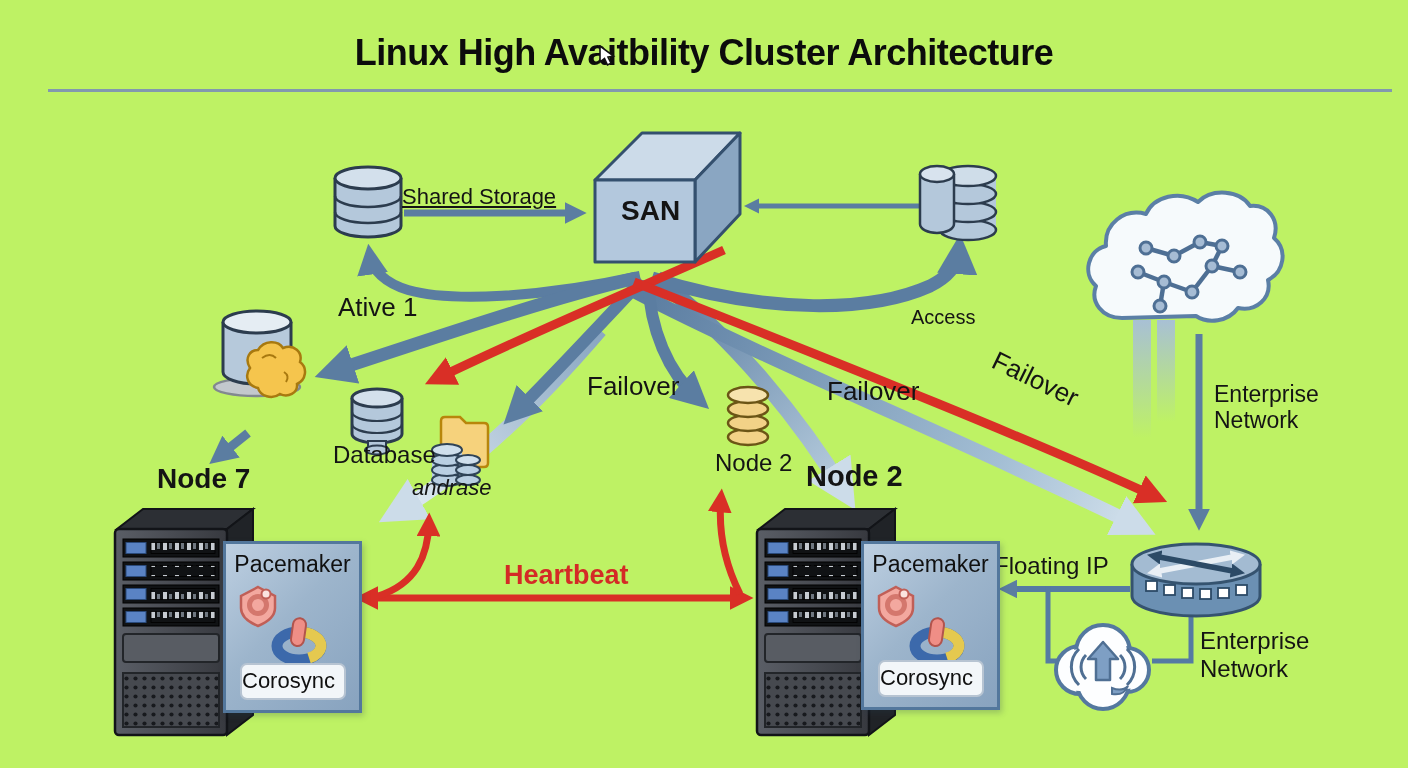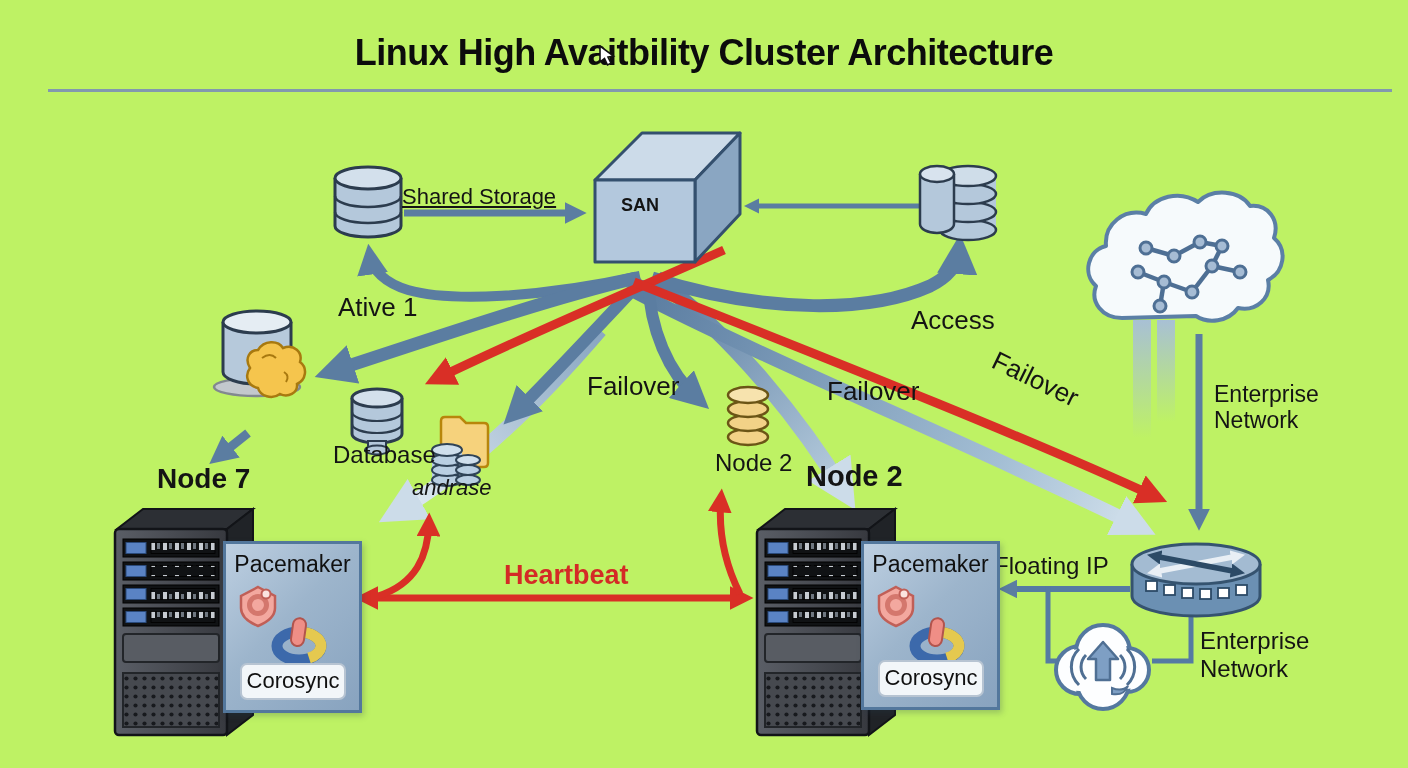--- a/index.html
+++ b/index.html
@@ -8,21 +8,21 @@
   #diagram{position:absolute;left:0;top:0;}
   .lbl{position:absolute;white-space:nowrap;color:#141414;line-height:1.15;transform-origin:left top;}
   .wrap{white-space:normal;}
   #title{position:absolute;left:0;top:32px;width:1408px;text-align:center;
          font-size:36px;font-weight:700;letter-spacing:-0.5px;color:#0c0c0c;}
   #rule{position:absolute;left:48px;top:89px;width:1344px;height:3px;background:#8299ae;}
   .panel{position:absolute;width:133px;background:linear-gradient(135deg,#bdcfe1 0%,#9db5cc 45%,#88a3bf 100%);
          border:3px solid #53779c;box-shadow:2px 3px 6px rgba(40,60,80,.25);margin-left:12px;}
   .panel .ptitle{position:absolute;left:0;top:7px;width:100%;text-align:center;font-size:23px;color:#101010;}
   .panel .chip{position:absolute;left:14px;bottom:10px;width:102px;height:33px;background:#f2f6f9;
-         border:2px solid #b7c4d2;border-radius:7px;text-align:center;font-size:22px;line-height:31px;color:#101010;}
+         border:2px solid #b7c4d2;border-radius:7px;text-align:left;font-size:22px;line-height:31px;color:#101010;}
   .panel svg{position:absolute;}
   #cursor{position:absolute;left:598px;top:45px;z-index:9;}
 </style>
 </head>
 <body>
 
 <div id="stage">
 
 <svg id="diagram" width="1408" height="768" viewBox="0 0 1408 768">
   <defs>
@@ -264,27 +264,27 @@
   </g>
 </svg>
 
 <div id="title">Linux High Avaitbility Cluster Architecture</div>
 <div id="rule"></div>
 <svg id="cursor" width="18" height="22" viewBox="0 0 18 22">
   <path d="M2 1 L2 17 L6.5 13.5 L9.5 20 L13 18.2 L10 12 L15.5 11 z" fill="#ffffff" stroke="#111" stroke-width="1.6"></path>
 </svg>
 
 <div class="lbl" style="left:402px;top:184px;font-size:22px;text-decoration:underline;">Shared Storage</div>
-<div class="lbl" style="left:621px;top:195px;font-size:18px;font-weight:700;">SAN</div>
+<div class="lbl" style="left:621px;top:195px;font-size:28px;font-weight:700;">SAN</div>
 <div class="lbl" style="left:338px;top:293px;font-size:26px;">Ative 1</div>
 <div class="lbl" style="left:333px;top:441px;font-size:24px;">Database</div>
 <div class="lbl" style="left:412px;top:475px;font-size:22px;font-style:italic;">andrase</div>
 <div class="lbl" style="left:587px;top:372px;font-size:26px;">Failover</div>
 <div class="lbl" style="left:827px;top:377px;font-size:26px;">Failover</div>
-<div class="lbl" style="left:911px;top:306px;font-size:26px;">Access</div>
+<div class="lbl" style="left:911px;top:306px;font-size:20px;">Access</div>
 <div class="lbl" style="left:1000px;top:346px;font-size:26px;transform:rotate(26deg);">Failover</div>
 <div class="lbl" style="left:715px;top:449px;font-size:24px;">Node 2</div>
 <div class="lbl" style="left:157px;top:463px;font-size:28px;font-weight:700;">Node 7</div>
 <div class="lbl" style="left:806px;top:460px;font-size:29px;font-weight:700;">Node 2</div>
 <div class="lbl" style="left:496px;top:560px;font-size:27px;font-weight:700;color:#d42a26;margin-left:8px;">Heartbeat</div>
 <div class="lbl" style="left:994px;top:552px;font-size:24px;">Floating IP</div>
 <div class="lbl wrap" style="left:1214px;top:381px;width:125px;font-size:23px;">Enterprise Network</div>
 <div class="lbl wrap" style="left:1200px;top:627px;width:145px;font-size:24px;">Enterprise Network</div>
 
 <div class="panel" style="left:211px;top:541px;height:166px;">

